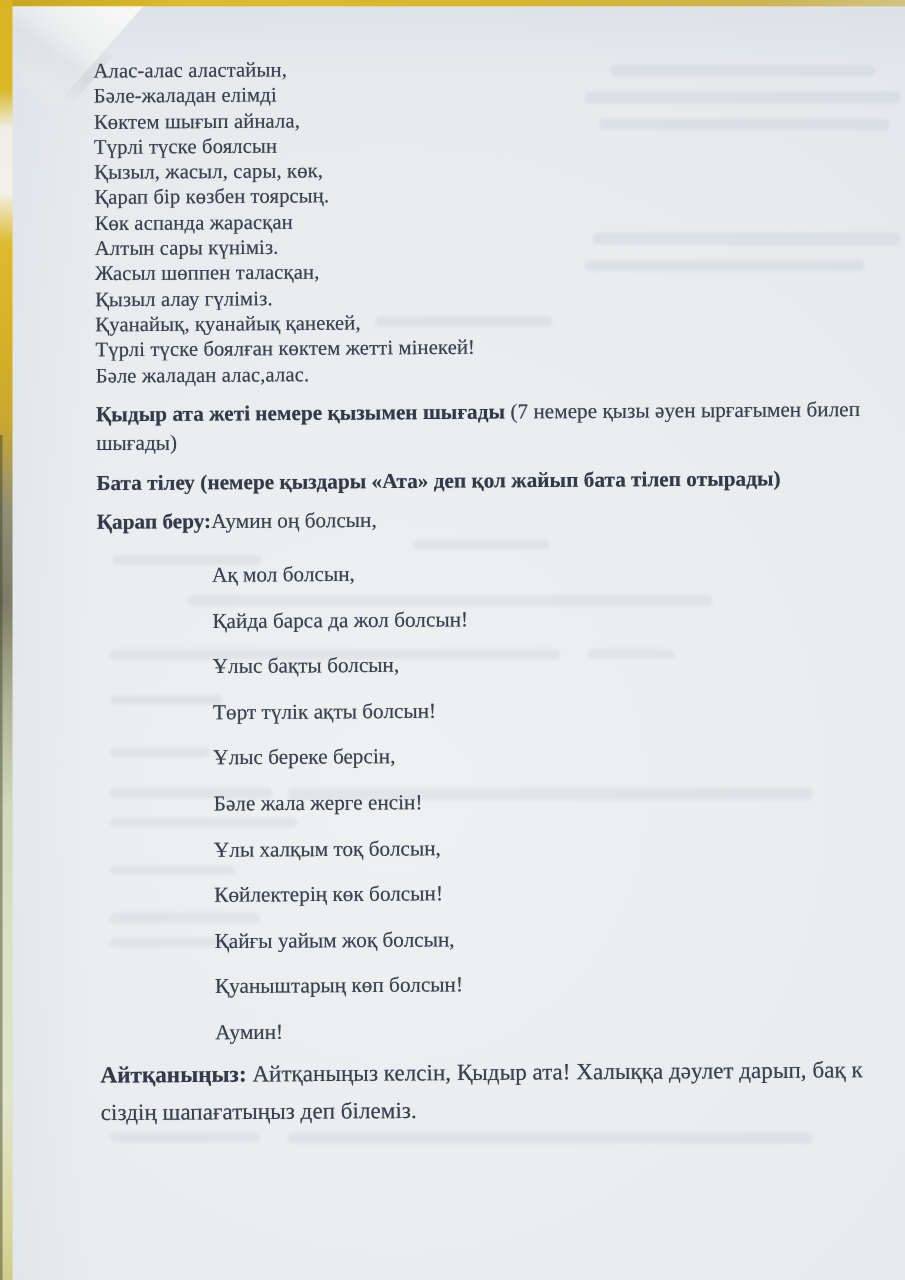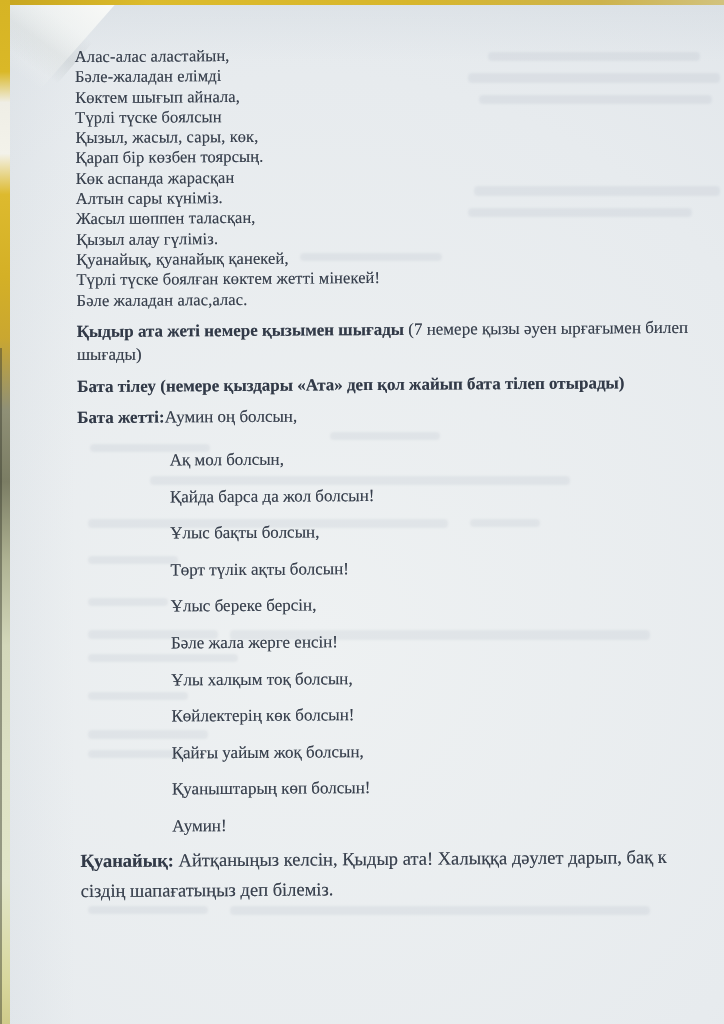--- a/index.html
+++ b/index.html
@@ -129,21 +129,21 @@
 
         <div class="poem-line">Түрлі түске боялған көктем жетті мінекей!</div>
 
         <div class="poem-line">Бәле жаладан алас,алас.</div>
       </div>
 
     <p class="para p1"><b>Қыдыр ата жеті немере қызымен шығады</b><span> (7 немере қызы әуен ырғағымен билеп шығады)</span></p>
 
     <p class="para p2"><b>Бата тілеу (немере қыздары «Ата» деп қол жайып бата тілеп отырады)</b></p>
 
-    <p class="para p3"><b>Бата жетті:</b><span>Аумин оң болсын,</span></p>
+    <p class="para p3"><b>Қарап беру:</b><span>Аумин оң болсын,</span></p>
 
     <div class="blessing">
 
         <div class="blessing-line">Ақ мол болсын,</div>
 
         <div class="blessing-line">Қайда барса да жол болсын!</div>
 
         <div class="blessing-line">Ұлыс бақты болсын,</div>
 
         <div class="blessing-line">Төрт түлік ақты болсын!</div>
@@ -157,18 +157,18 @@
         <div class="blessing-line">Көйлектерің көк болсын!</div>
 
         <div class="blessing-line">Қайғы уайым жоқ болсын,</div>
 
         <div class="blessing-line">Қуаныштарың көп болсын!</div>
 
         <div class="blessing-line">Аумин!</div>
       </div>
 
     <p class="para closing">
-      <span class="cl1"><b>Қуанайық:</b><span> Айтқаныңыз келсін, Қыдыр ата! Халыққа дәулет дарып, бақ  к</span></span>
+      <span class="cl1"><b>Айтқаныңыз:</b><span> Айтқаныңыз келсін, Қыдыр ата! Халыққа дәулет дарып, бақ  к</span></span>
       <span class="cl2">сіздің шапағатыңыз деп білеміз.</span>
     </p>
 
   </div>
 </div>
 
 </body></html>

